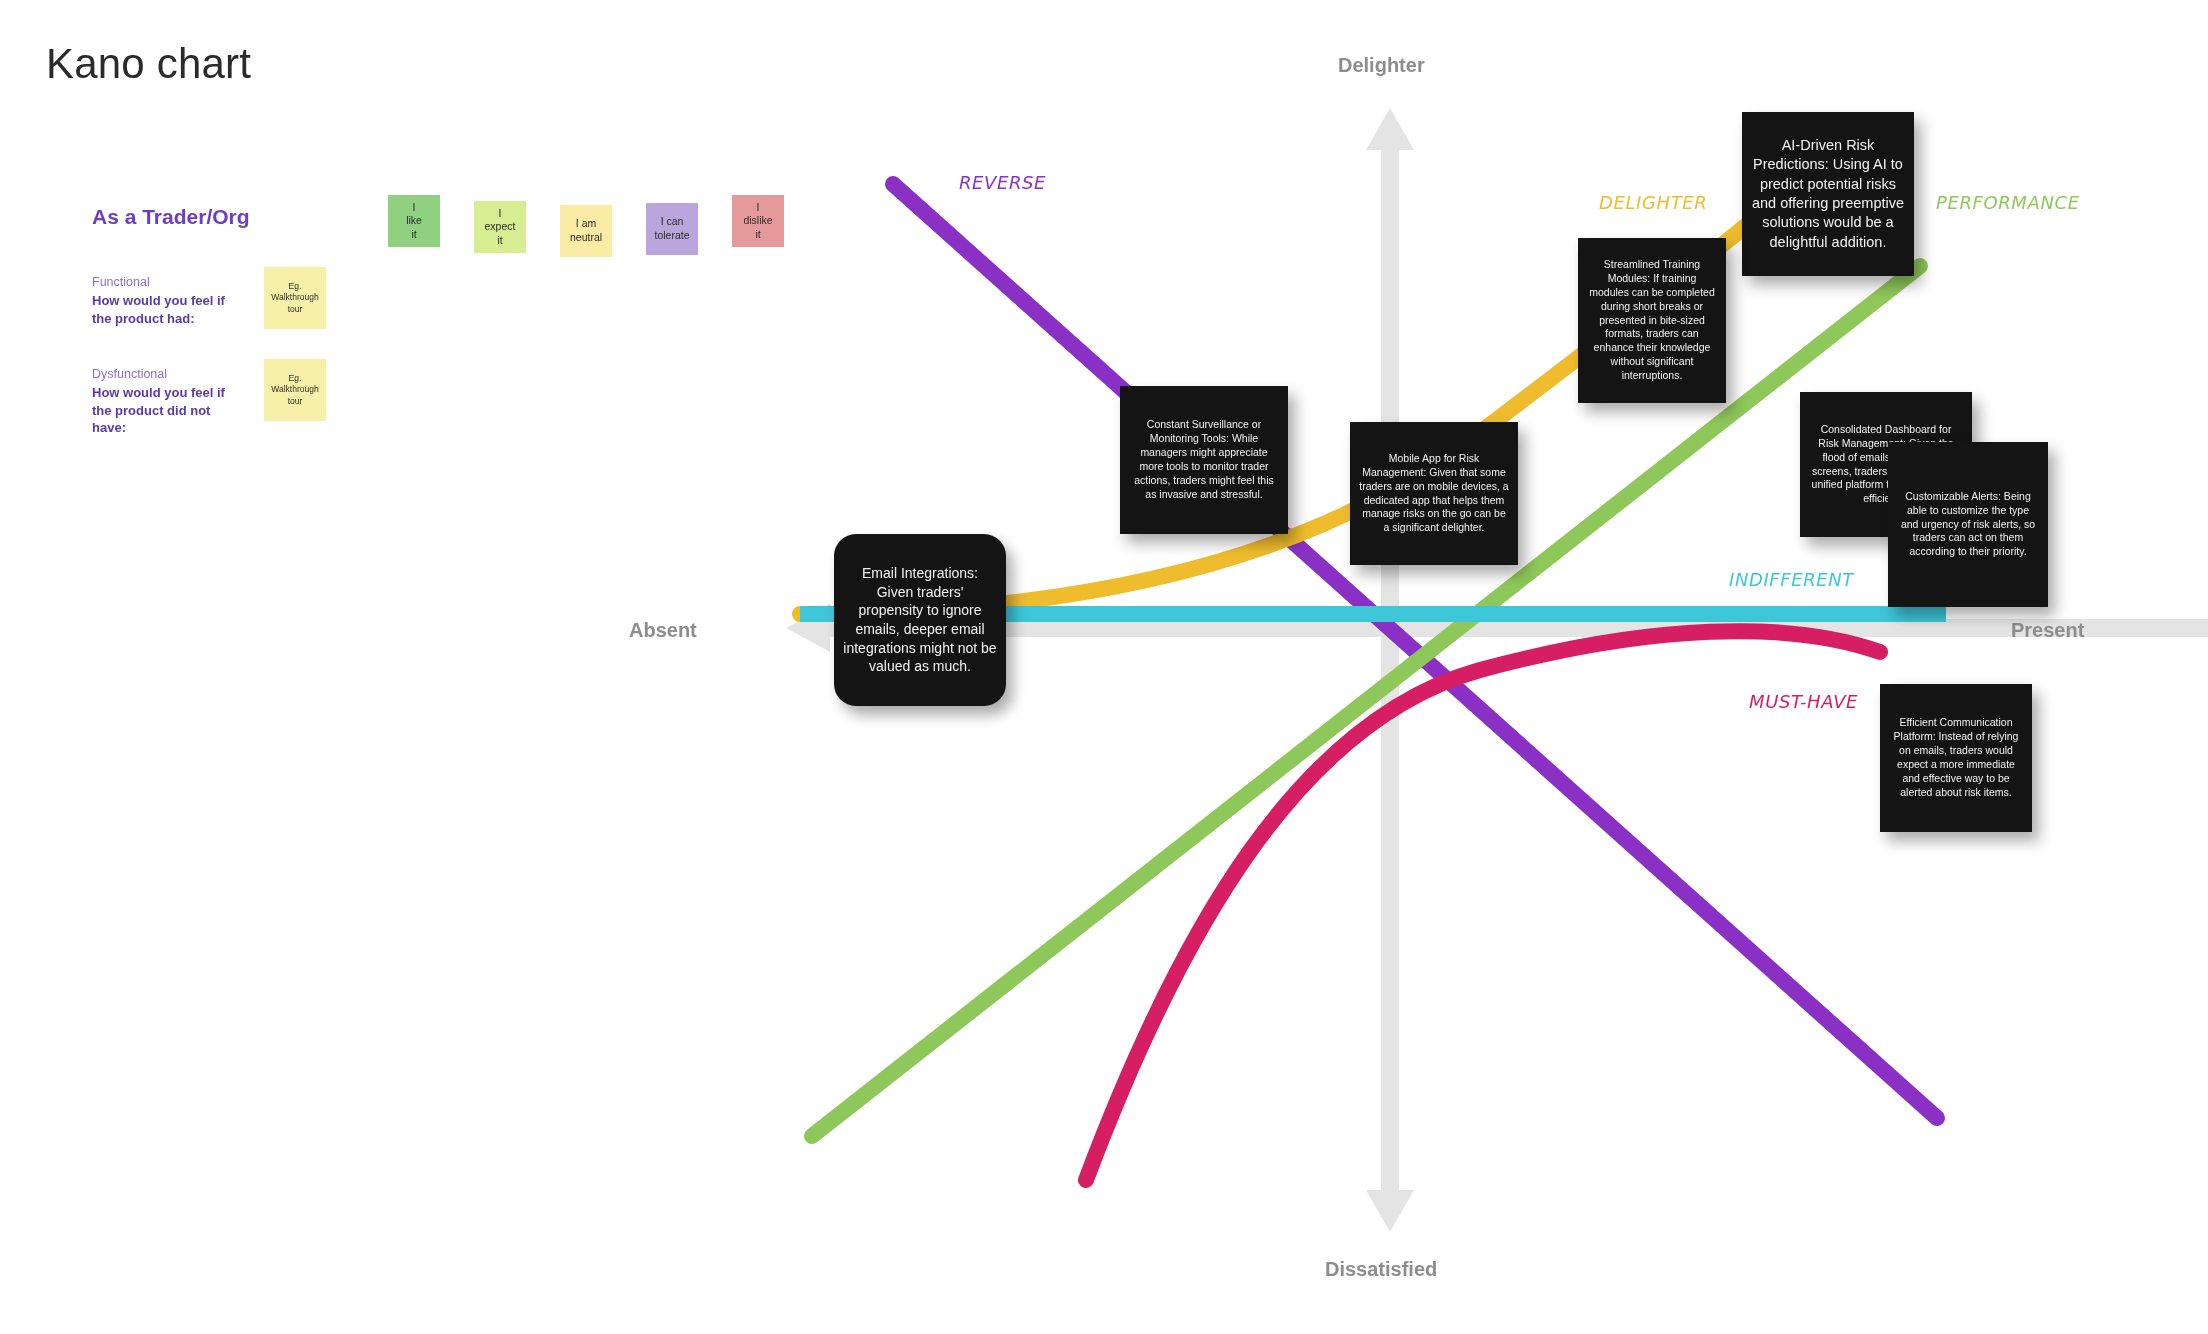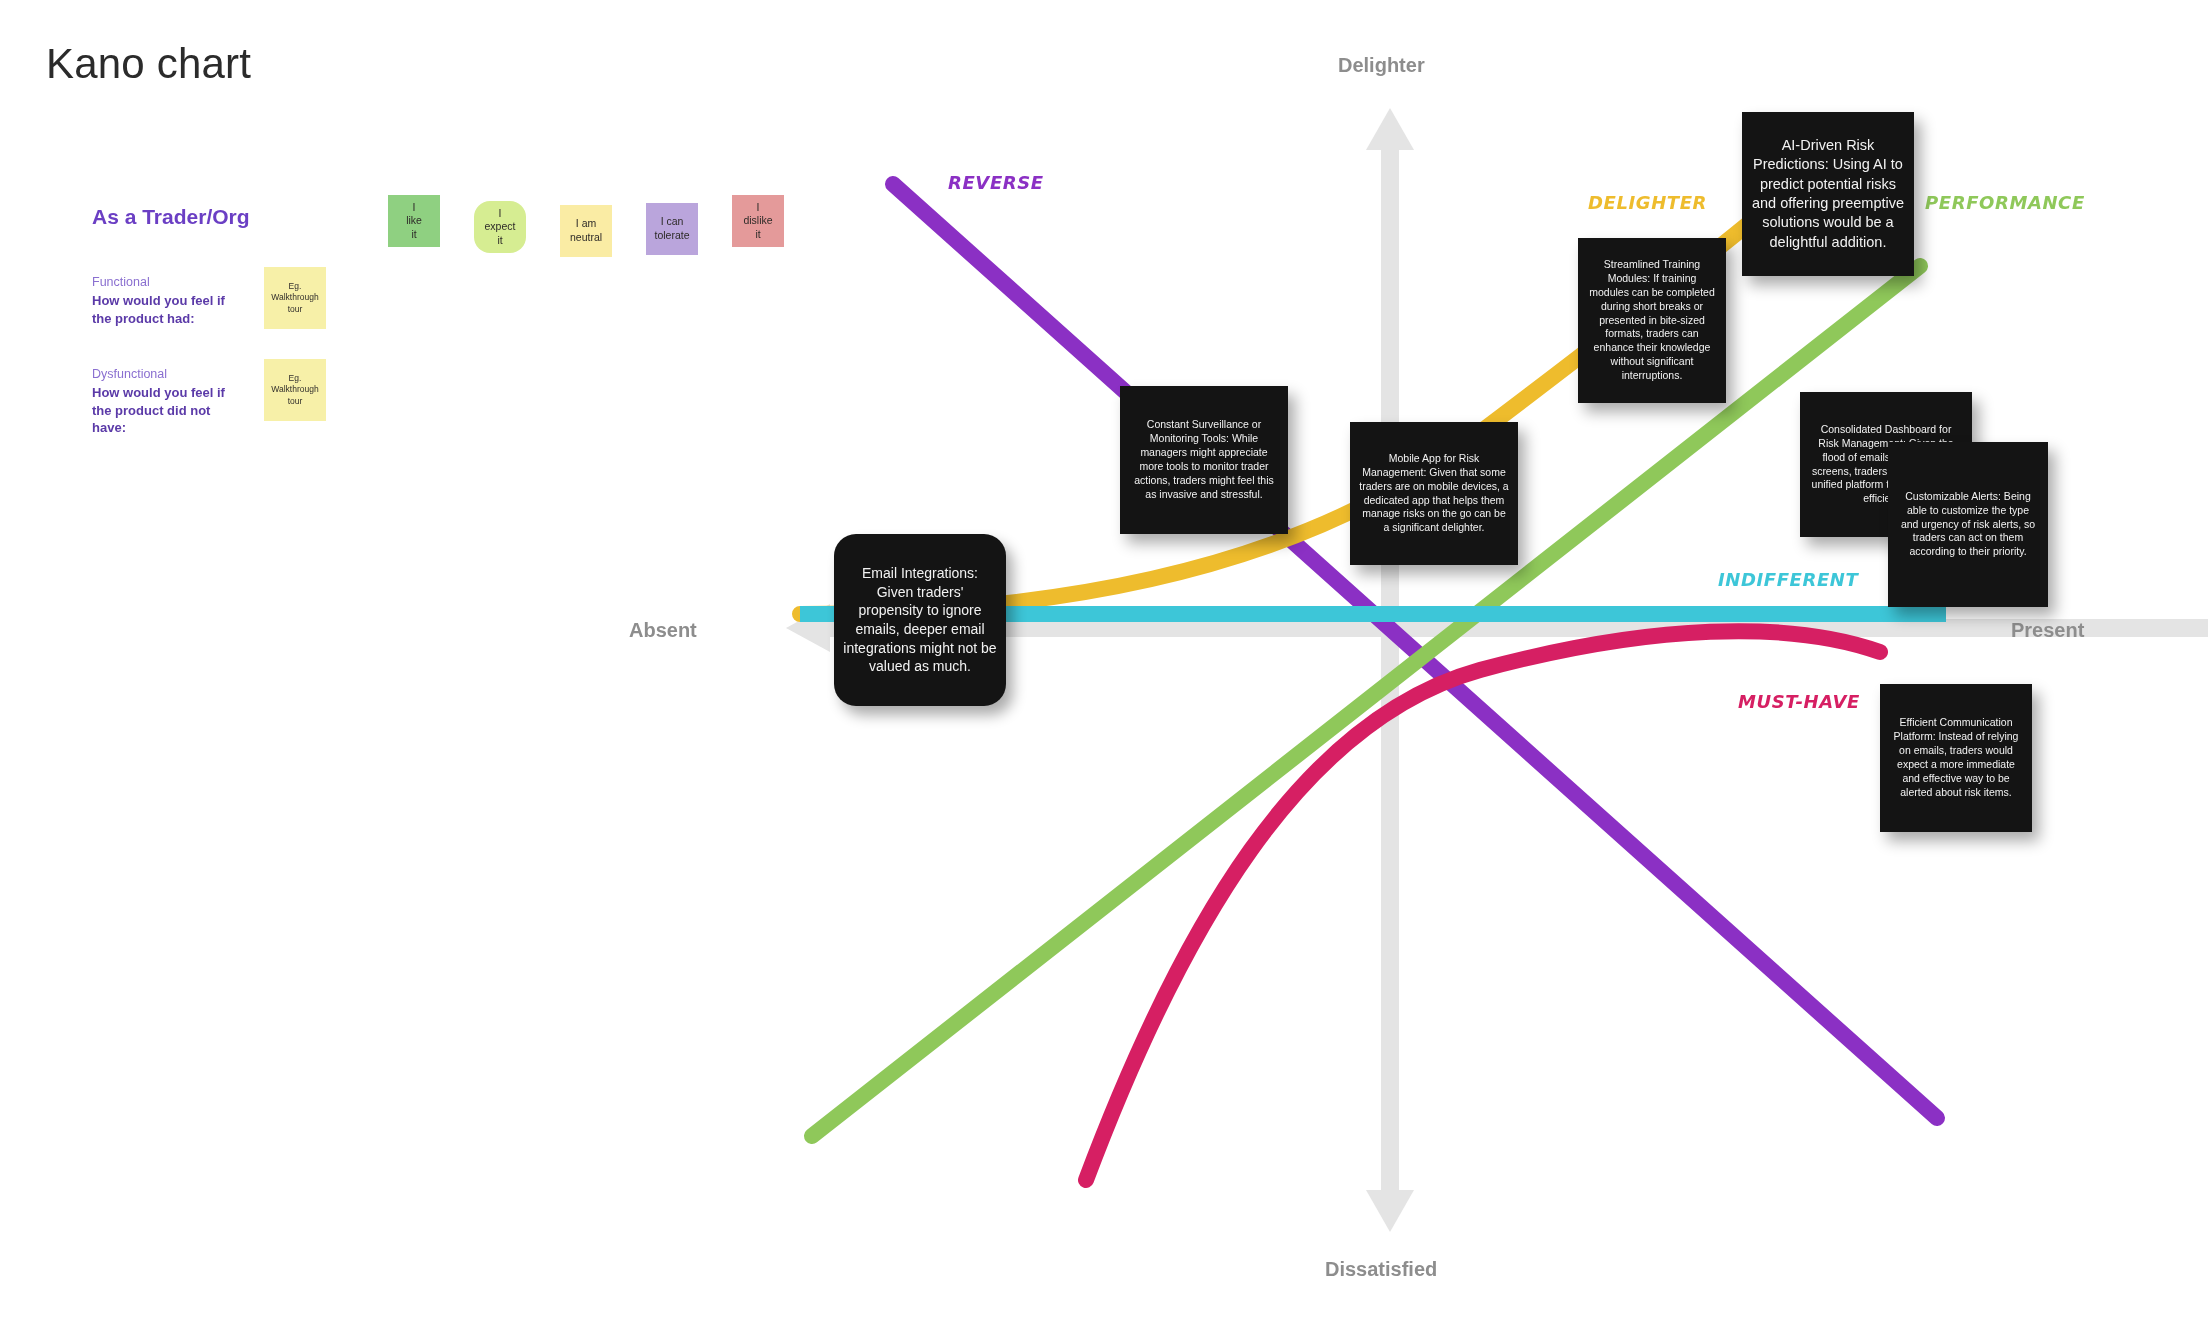--- a/index.html
+++ b/index.html
@@ -124,26 +124,27 @@
     white-space: nowrap;
   }
   #label-delighted   { left: 1338px; top: 54px; }
   #label-dissatisfied{ left: 1325px; top: 1258px; }
   #label-absent      { left: 629px;  top: 619px; }
   #label-present     { left: 2011px; top: 619px; }
 
   .curve-label {
     position: absolute;
     font-family: "DejaVu Sans", sans-serif;
-    font-weight: bold;
+    font-weight: normal;
     font-style: italic;
     font-size: 18px;
     letter-spacing: 0.6px;
     white-space: nowrap;
     text-transform: uppercase;
+    margin-left: 11px;
   }
   #curve-label-reverse     { left: 948px;  top: 172px; color: #8b30c4; }
   #curve-label-delighter   { left: 1588px; top: 192px; color: #eebc2d; }
   #curve-label-performance { left: 1925px; top: 192px; color: #8fc85a; }
   #curve-label-indifferent { left: 1718px; top: 569px; color: #3dc6d8; }
   #curve-label-musthave    { left: 1738px; top: 691px; color: #d61f63; }
 
   
   .insight {
     position: absolute;
@@ -228,21 +229,21 @@
 
   <div class="q-block">
     <div class="q-kind">Dysfunctional</div>
     <div class="q-text">How would you feel if the product did not have:</div>
     <div class="note eg-note" id="eg-note-dysfunctional">Eg. Walkthrough tour</div>
   </div>
 </div>
 
 <div id="answer-legend">
   <div class="answer-note" style="left: 0px; top: 0px; background: rgb(143, 208, 129);">I like it</div>
-  <div class="answer-note" style="left: 86px; top: 6px; background: rgb(214, 237, 146); border-radius: 16px;">I expect it</div>
+  <div class="answer-note" style="left: 86px; top: 6px; background: rgb(214, 237, 146);">I expect it</div>
   <div class="answer-note" style="left: 172px; top: 10px; background: rgb(250, 236, 164);">I am neutral</div>
   <div class="answer-note" style="left: 258px; top: 8px; background: rgb(186, 165, 220);">I can tolerate</div>
   <div class="answer-note" style="left: 344px; top: 0px; background: rgb(228, 154, 154);">I dislike it</div>
 </div>
 
 <div class="insight" id="insight-ai">AI-Driven Risk Predictions: Using AI to predict potential risks and offering preemptive solutions would be a delightful addition.</div>
 <div class="insight insight-sm" id="insight-training">Streamlined Training Modules: If training modules can be completed during short breaks or presented in bite-sized formats, traders can enhance their knowledge without significant interruptions.</div>
 <div class="insight insight-sm" id="insight-surveillance">Constant Surveillance or Monitoring Tools: While managers might appreciate more tools to monitor trader actions, traders might feel this as invasive and stressful.</div>
 <div class="insight insight-sm" id="insight-mobile">Mobile App for Risk Management: Given that some traders are on mobile devices, a dedicated app that helps them manage risks on the go can be a significant delighter.</div>
 <div class="insight insight-sm" id="insight-dashboard">Consolidated Dashboard for Risk Management: Given the flood of emails and multiple screens, traders would expect a unified platform to manage risks efficiently.</div>

